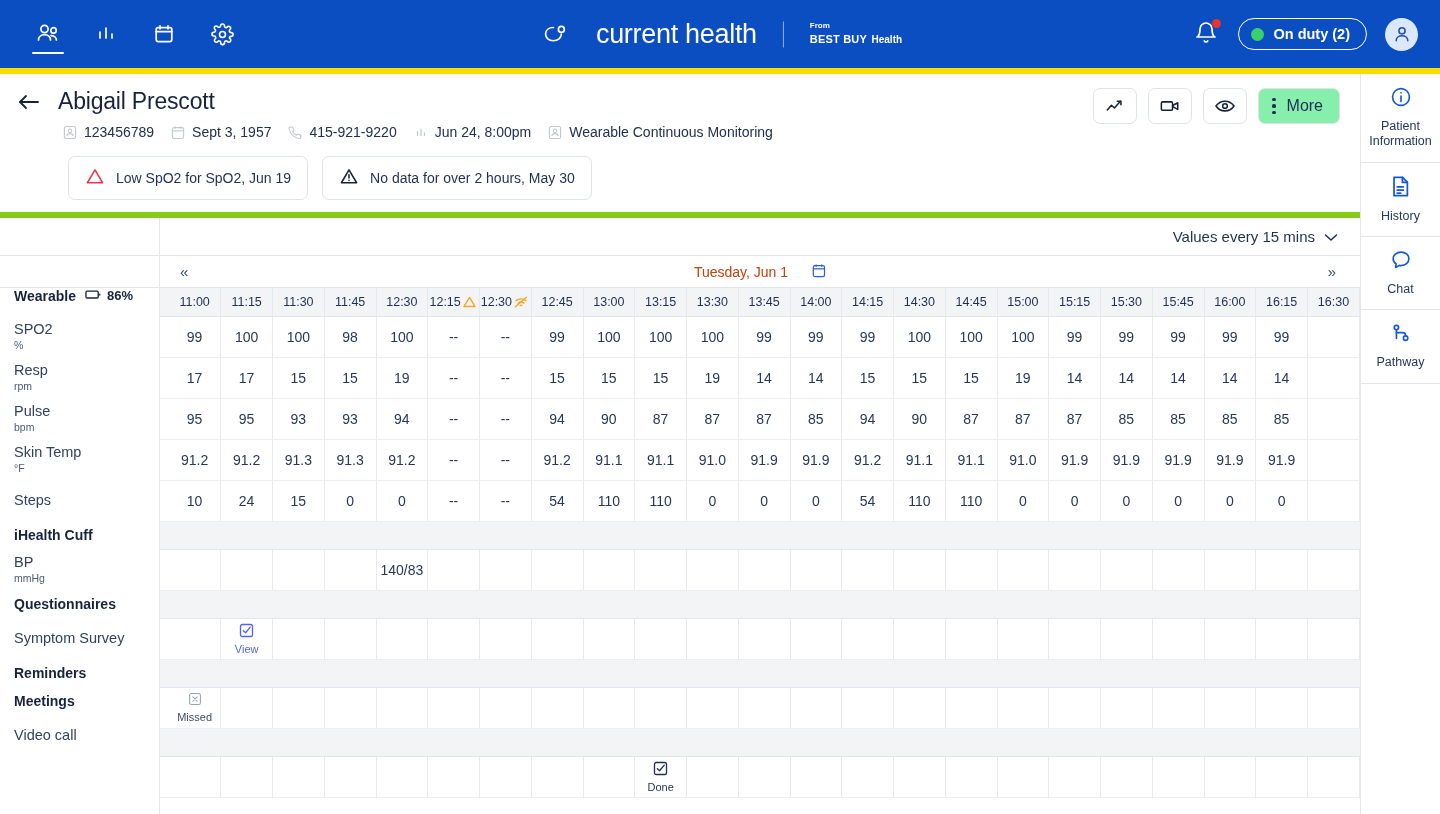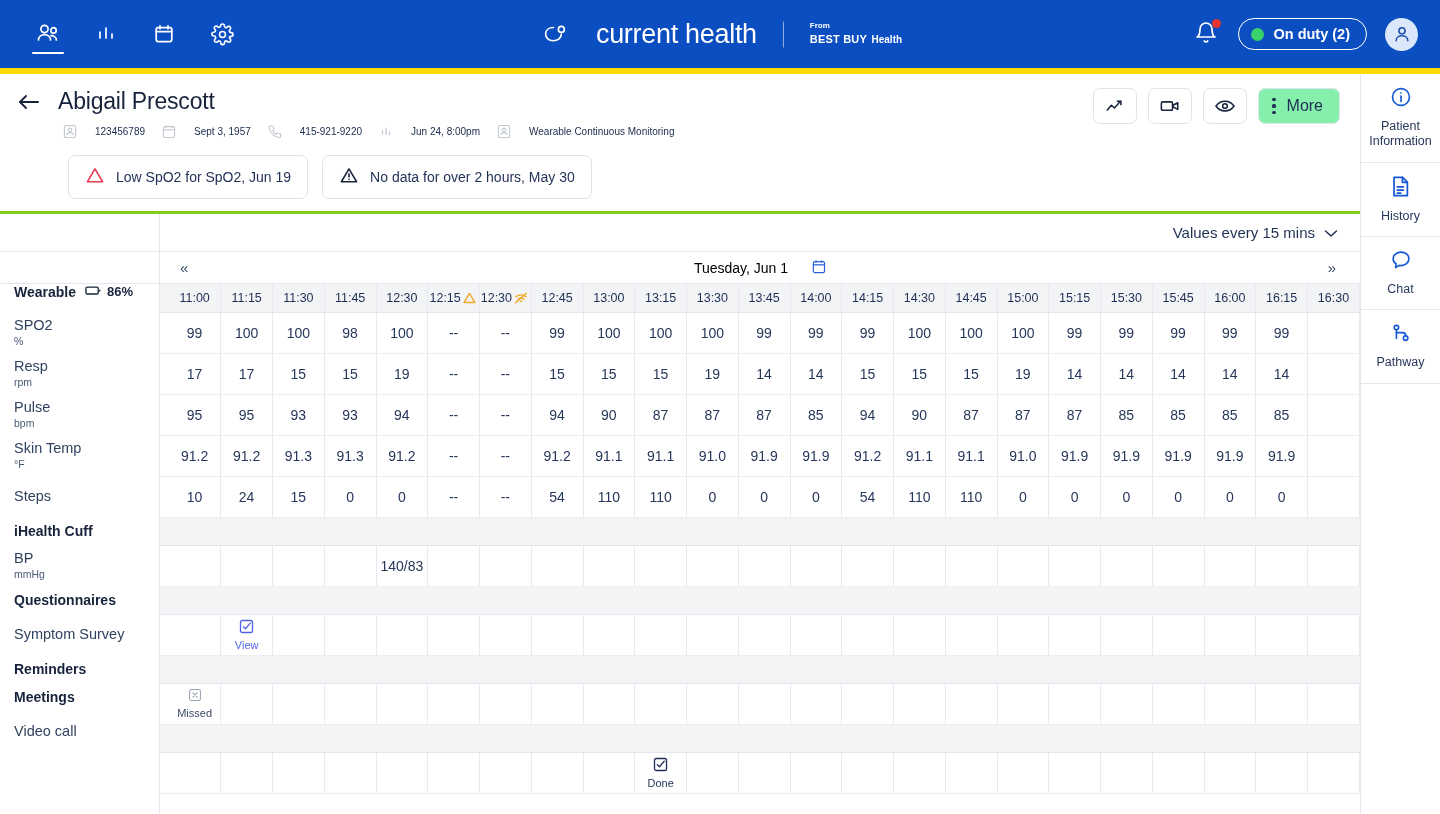--- a/index.html
+++ b/index.html
@@ -52,26 +52,26 @@
   .onduty .dot { width: 13px; height: 13px; border-radius: 50%; background: #38d16a; }
   .avatar {
     width: 33px; height: 33px; border-radius: 50%; background: #dbe8fb;
     display: flex; align-items: center; justify-content: center; cursor: pointer;
   }
   .yellowbar { height: 6px; background: #fddb00; }
 
   
   .page { display: flex; height: calc(814px - 74px); }
   .leftcol { flex: 1; display: flex; flex-direction: column; min-width: 0; }
-  .pheader { padding: 14px 18px 10px 18px; border-bottom: 3px solid #84cc16; position: relative; }
+  .pheader { padding: 14px 18px 10px 18px; border-bottom: 6px solid #84cc16; position: relative; }
   .ptitle-row { display: flex; align-items: center; gap: 16px; }
   .back-arrow { cursor: pointer; width: 24px; height: 22px; display:flex; align-items:center; }
   .pname { font-size: 23px; font-weight: 400; color: #17223b; letter-spacing: -.2px; }
   .pmeta { display: flex; align-items: center; gap: 17px; margin: 9px 0 0 45px; flex-wrap: nowrap; }
-  .pmeta-item { display: flex; align-items: center; gap: 18px; font-size: 10px; color: #20304f; white-space: nowrap; }
+  .pmeta-item { display: flex; align-items: center; gap: 7px; font-size: 14px; color: #20304f; white-space: nowrap; }
   .pmeta-item .mi { opacity: .45; display: flex; }
   .chips { display: flex; gap: 14px; margin: 16px 0 2px 50px; }
   .chip {
     display: flex; align-items: center; gap: 11px;
     border: 1px solid #dfe3ea; border-radius: 7px; padding: 10px 16px;
     font-size: 14px; color: #1f2f54; background: #fff; cursor: pointer;
   }
   .actions { position: absolute; right: 20px; top: 14px; display: flex; align-items: center; gap: 11px; }
   .act-btn {
     width: 44px; height: 36px; border: 1px solid #dfe3ea; border-radius: 7px; background: #fff;
@@ -99,21 +99,21 @@
   .values-dd { display: flex; align-items: center; gap: 9px; font-size: 15px; color: #1f2f54; cursor: pointer; }
   .datebar {
     height: 32px; display: flex; align-items: center; border-bottom: 1px solid #e3e6ec;
     position: relative; background: #fff;
   }
   .navarrow { font-size: 15px; color: #3c4a6b; cursor: pointer; padding: 0 10px; }
   .navarrow.left { margin-left: 10px; }
   .navarrow.right { margin-left: auto; margin-right: 14px; }
   .datelabel {
     position: absolute; left: 50%; transform: translateX(-50%);
-    display: flex; align-items: center; gap: 24px; font-size: 14px; color: #000000; cursor: pointer;
+    display: flex; align-items: center; gap: 24px; font-size: 14px; color: #c2410c; cursor: pointer;
   }
 
   
   .m-head { display:flex; align-items:flex-start; gap:9px; padding: 0 0 0 14px; font-weight: 700; font-size: 14px; color:#17223b;}
   .m-batt { display:flex; align-items:center; gap:5px; font-weight:700; font-size:13px; }
   .mrow { display:flex; flex-direction:column; justify-content:center; padding-left:14px; }
   .m-name { font-size: 14.5px; color: #31425f; line-height: 1.1; }
   .m-unit { font-size: 10.5px; color: #4a5a78; margin-top: 2px; }
   .section-hd { font-weight: 700; font-size: 14px; color: #17223b; padding-left: 14px; display:flex; align-items:center;}
 

